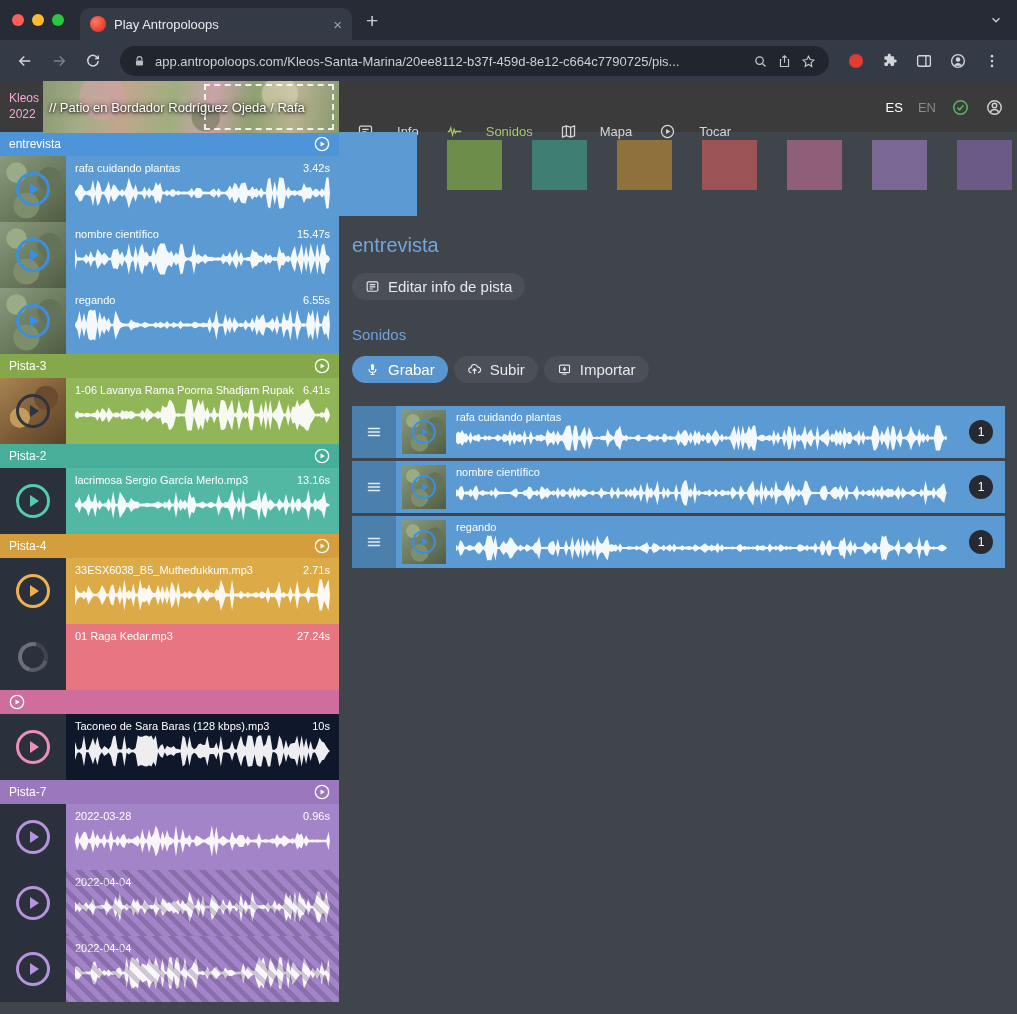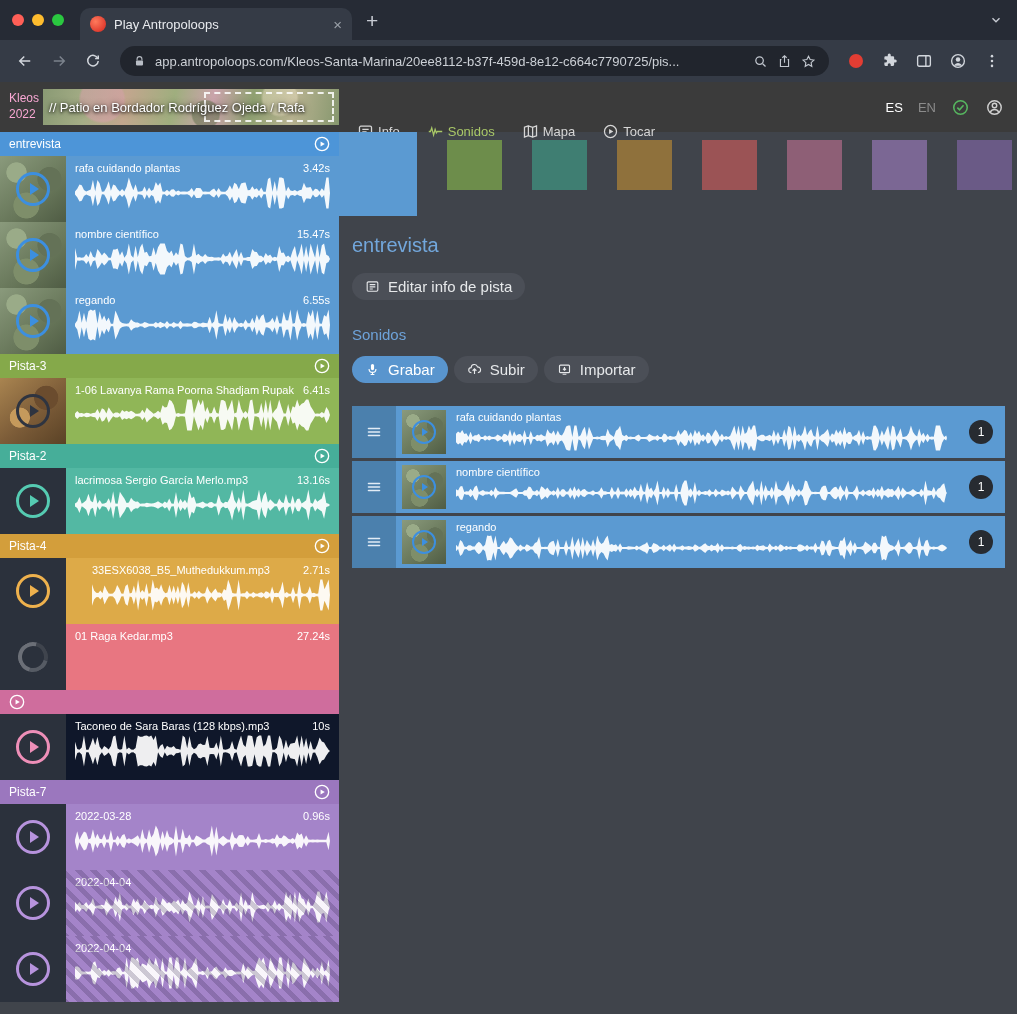--- a/index.html
+++ b/index.html
@@ -28,31 +28,31 @@
   .omnibox .lock{color:#b9bec6;flex:none;}
   .omnibox .lock svg{width:13px;height:13px;}
   .url{flex:1;font-size:13px;color:#ccd0d6;white-space:nowrap;overflow:hidden;}
   .ob-ic{color:#c2c7cf;flex:none;}
   .ob-ic svg{width:15px;height:15px;}
   .ext-dot{width:14px;height:14px;border-radius:50%;background:#e23d33;margin:0 8px;flex:none;}
 
   
   .app-header{height:50px;background:#3b3b3b;display:flex;align-items:center;}
   .brand{padding:0 4px 0 9px;font-size:12px;color:#f9a8d4;line-height:1.3;flex:none;}
-  .photo{width:296px;height:36px;position:relative;flex:none;overflow:hidden;
+  .photo{width:296px;height:52px;position:relative;flex:none;overflow:hidden;
     background:linear-gradient(100deg,#8a9a74 0%,#a5ad86 15%,#c2a68e 28%,#9fae7e 44%,#caa3ab 57%,#8fa071 70%,#b7b290 84%,#86976e 100%);}
   .photo::before{content:"";position:absolute;inset:0;
     background:radial-gradient(circle at 20% 30%,rgba(215,160,170,.55) 0 9%,transparent 10%),
                radial-gradient(circle at 55% 70%,rgba(90,110,70,.5) 0 8%,transparent 9%),
                radial-gradient(circle at 80% 25%,rgba(230,220,190,.5) 0 7%,transparent 8%);}
   .photo-sel{position:absolute;right:5px;top:3px;bottom:3px;width:130px;border:2px dashed rgba(255,255,255,.85);}
   .breadcrumb{position:absolute;left:6px;top:0;bottom:0;display:flex;align-items:center;font-size:13px;color:#fff;
     text-shadow:0 1px 3px rgba(0,0,0,.95),0 0 6px rgba(0,0,0,.6);white-space:nowrap;}
   .nav{display:flex;gap:27px;margin-left:18px;}
-  .nav-item{display:flex;align-items:center;gap:4px;font-size:13px;color:#d6d6d6;margin-top:48px;}
+  .nav-item{display:flex;align-items:center;gap:23px;font-size:13px;color:#d6d6d6;margin-top:48px;}
   .nav-item svg{width:17px;height:17px;}
   .nav-item.active{color:#a9c868;}
   .hdr-right{margin-left:auto;display:flex;align-items:center;gap:15px;padding-right:13px;}
   .lang-es{font-size:13px;color:#fff;}
   .lang-en{font-size:13px;color:#8b8b8b;}
   .hdr-ic svg{width:19px;height:19px;}
   .ic-check{color:#56b55f;}
   .ic-account{color:#d0d0d0;}
 
   
@@ -380,21 +380,21 @@
       </div>
       <div class="sec-header" style="background: rgb(211, 158, 59);">
         <span class="sec-name">Pista-4</span>
         <span class="sec-play">
           <svg viewBox="0 0 24 24">
             <circle cx="12" cy="12" r="10" fill="none" stroke="#ffffff" stroke-width="2"></circle>
             <path d="M9.8 8.2l6.4 3.8-6.4 3.8z" fill="#ffffff"></path>
           </svg>
         </span>
       </div>
-      <div class="trk-row" style="background: rgb(221, 170, 72); gap: 17px;">
+      <div class="trk-row" style="background: rgb(221, 170, 72);">
         <div class="thumb thumb-dark" style="color: rgb(238, 177, 77);">
           <div class="ring">
             <div class="tri"></div>
           </div>
         </div>
         <div class="trk-body">
           <div class="trk-title-row">
             <span class="trk-title">33ESX6038_B5_Muthedukkum.mp3</span>
             <span class="trk-dur">2.71s</span>
           </div>

